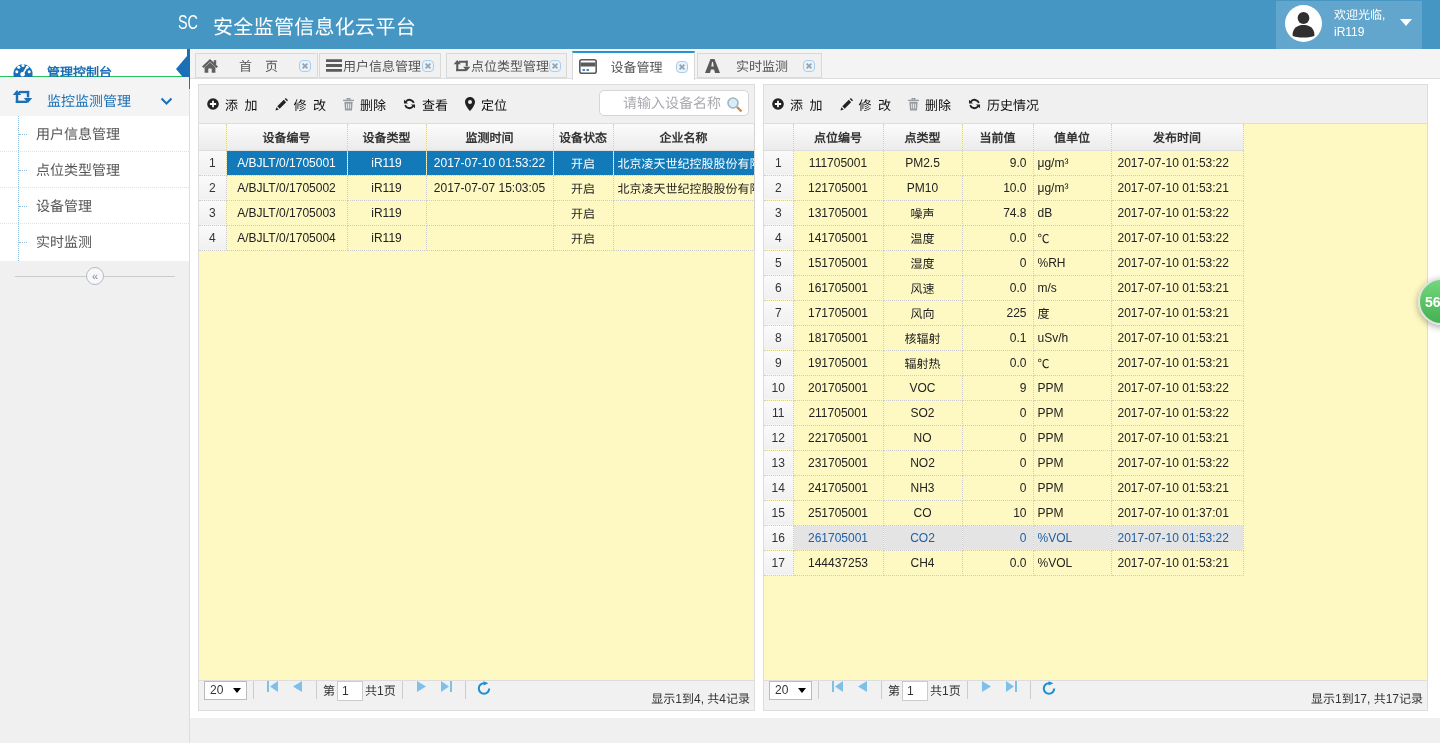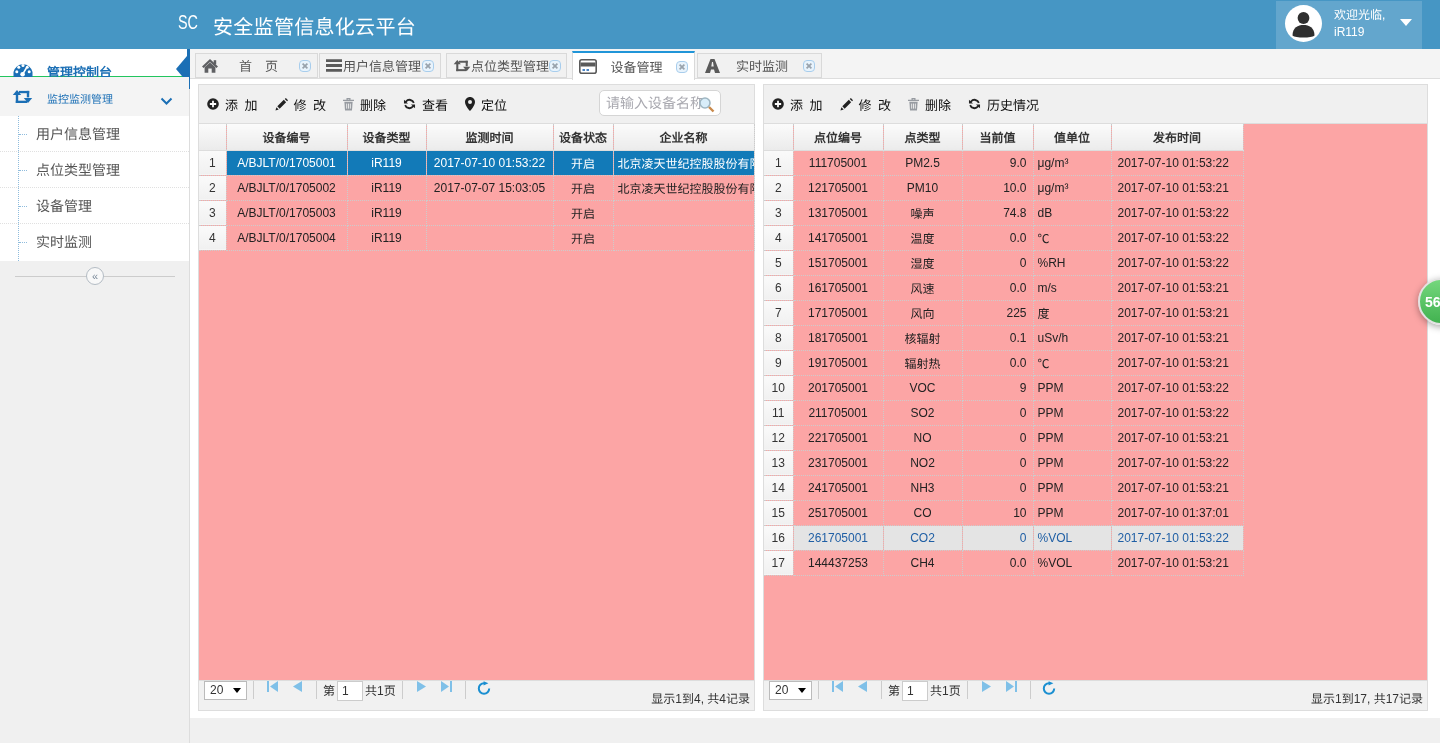--- a/index.html
+++ b/index.html
@@ -18,46 +18,46 @@
 .ucaret{position:absolute;left:124px;top:18px;width:0;height:0;border-left:6px solid transparent;border-right:6px solid transparent;border-top:7px solid #fff}
 
 .sb{position:absolute;left:0;top:49px;width:190px;height:694px;background:#f0f0f0;border-right:1px solid #ddd}
 .m1{position:relative;height:28px;background:#fff;border-bottom:1px solid #22c55e}
 .m1 .mi{position:absolute;left:13px;top:13px}
 .m1 .mt{position:absolute;left:47px;top:13px;font-size:13px;font-weight:bold;color:#1b6fb5}
 .m1 .bar{position:absolute;right:-1px;top:0;width:3px;height:40px;background:#1b6fb5}
 .m1 .tri{position:absolute;right:2px;top:7px;width:0;height:0;border-top:13px solid transparent;border-bottom:13px solid transparent;border-right:11px solid #1b6fb5}
 .m2{position:relative;height:39px;background:#f4f4f4}
 .m2 .mi{position:absolute;left:12px;top:13px}
-.m2 .mt{position:absolute;left:47px;top:13px;font-size:11px;color:#1b6fb5}
+.m2 .mt{position:absolute;left:47px;top:13px;font-size:14px;color:#1b6fb5}
 .m2 .chev{position:absolute;right:16px;top:15px}
 .sub{position:relative;height:145px;background:#fff}
 .sub .vline{position:absolute;left:18px;top:0;width:0;height:145px;border-left:1px dotted #8fbcdd}
 .sub .si{position:relative;height:36px;line-height:36px;padding-left:36px;font-size:14px;color:#555;border-bottom:1px dotted #e0e0e0}
 .sub .si:last-child{border-bottom:none}
 .sub .si .stub{position:absolute;left:19px;top:18px;width:8px;height:0;border-top:1px dotted #8fbcdd}
 .coll{position:relative;height:30px;background:#f0f0f0}
 .coll .line{position:absolute;left:15px;top:15px;width:160px;height:1px;background:#ccc}
 .coll .cbtn{position:absolute;left:86px;top:6px;width:18px;height:18px;border-radius:50%;border:1px solid #b4bcc4;background:#f8f8f8;color:#7b8a9a;font-size:11px;line-height:16px;text-align:center}
 
 .main{position:absolute;left:190px;top:49px;width:1250px;height:669px;background:#fff}
 .tabs{position:relative;height:30px;background:#f4f4f4;border-bottom:1px solid #ddd}
 .tab{position:absolute;top:4px;height:25px;background:#f1f1f1;border:1px solid #d9d9d9;display:flex;align-items:center;padding:0 6px;font-size:13px;color:#555;z-index:1}
 .tab .tx{flex:1 0 auto;text-align:center;white-space:nowrap}
 .tab .cls{flex:0 0 auto;display:flex}
 .tab>svg{flex:0 0 auto}
 .tab.act{top:2px;height:29px;background:#fff;border-top:2px solid #2095d8;border-bottom:none;z-index:3}
 
-.panel{position:absolute;top:84px;height:627px;border:1px solid #ddd;background:#fca5a5}
+.panel{position:absolute;top:84px;height:627px;border:1px solid #ddd;background:#fef9c3}
 #pL{left:198px;width:557px}
 #pR{left:763px;width:665px}
 .tbar{position:relative;height:39px;background:#f0f0f0;border-bottom:1px solid #ddd;display:flex;align-items:center;padding-left:8px}
 .tbtn{display:inline-flex;align-items:center;font-size:13px;color:#111;margin-right:17px;white-space:nowrap}
 .tbtn svg{margin-right:6px}
-.sbox{position:absolute;left:400px;top:5px;width:122px;height:26px;background:#fff;border:1px solid #d5d5d5;border-radius:5px;font-size:14px;color:#a9a9b0;line-height:24px;padding-left:6px}
+.sbox{position:absolute;left:400px;top:5px;width:150px;height:26px;background:#fff;border:1px solid #d5d5d5;border-radius:5px;font-size:14px;color:#a9a9b0;line-height:24px;padding-left:23px}
 .sbox svg{position:absolute;right:5px;top:5px}
 
 table.grid{border-collapse:collapse;table-layout:fixed;font-size:12px;color:#222}
 .grid th{height:26px;font-weight:bold;color:#333;background:linear-gradient(#fbfbfb,#ebebeb);border-right:1px dotted #ccc;border-bottom:1px solid #ddd;overflow:hidden;white-space:nowrap}
 .grid td{height:25px;border-right:1px dotted #ccc;border-bottom:1px dotted #ccc;text-align:center;overflow:hidden;white-space:nowrap;padding:0}
 .grid td.rn{background:linear-gradient(#fafafa,#f0f0f0);color:#333}
 .grid td.l{text-align:left;padding-left:4px}
 .grid td.r{text-align:right;padding-right:6px}
 .grid tr.sel td{background:#127ab8;color:#fff}
 .grid tr.sel td.rn{background:linear-gradient(#fafafa,#f0f0f0);color:#333}

